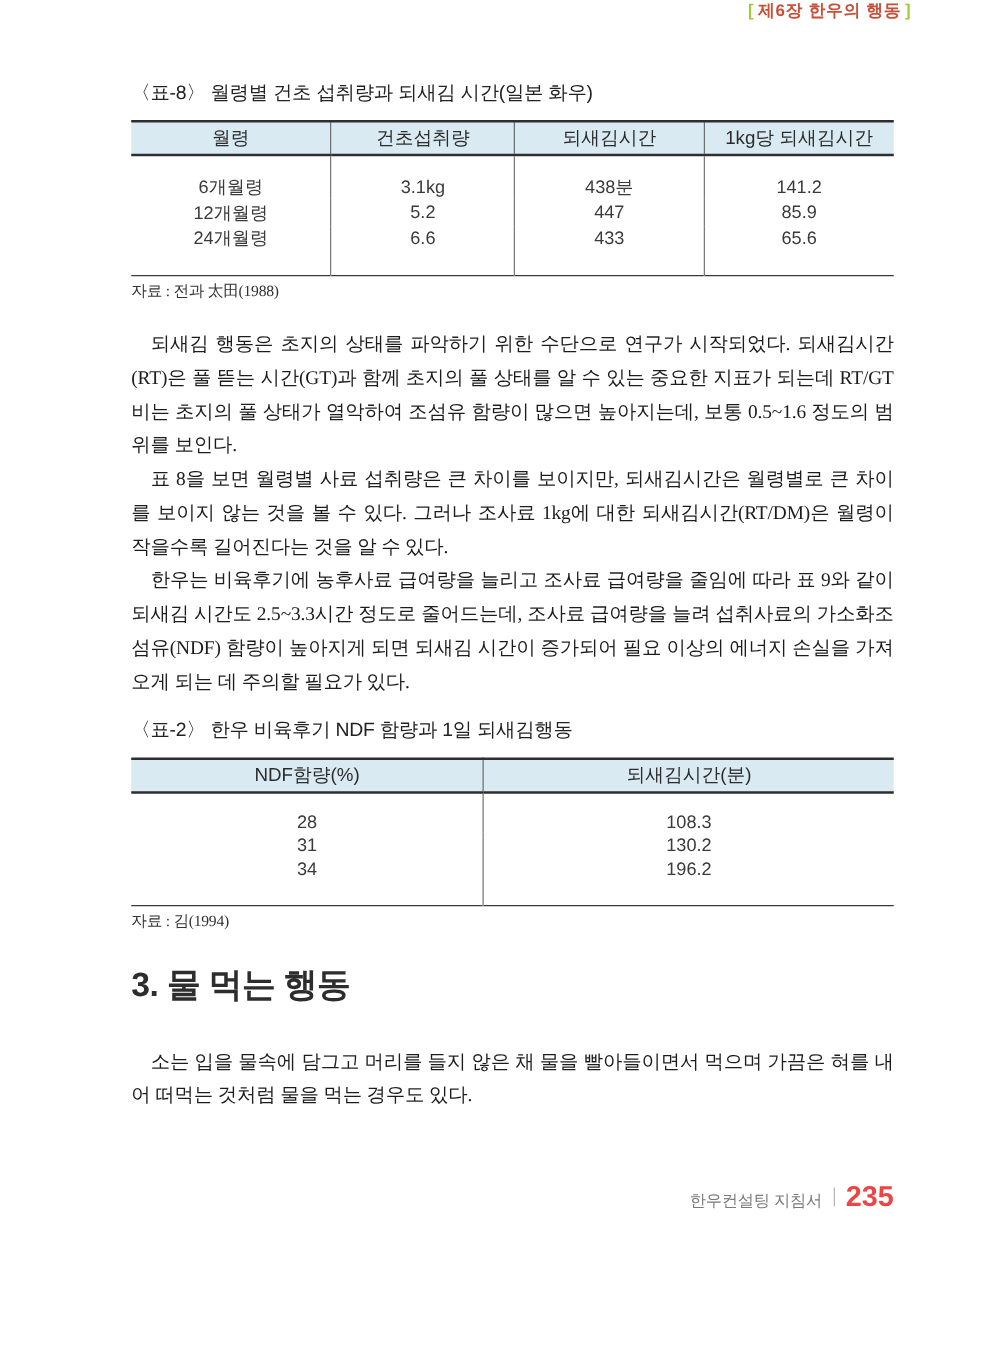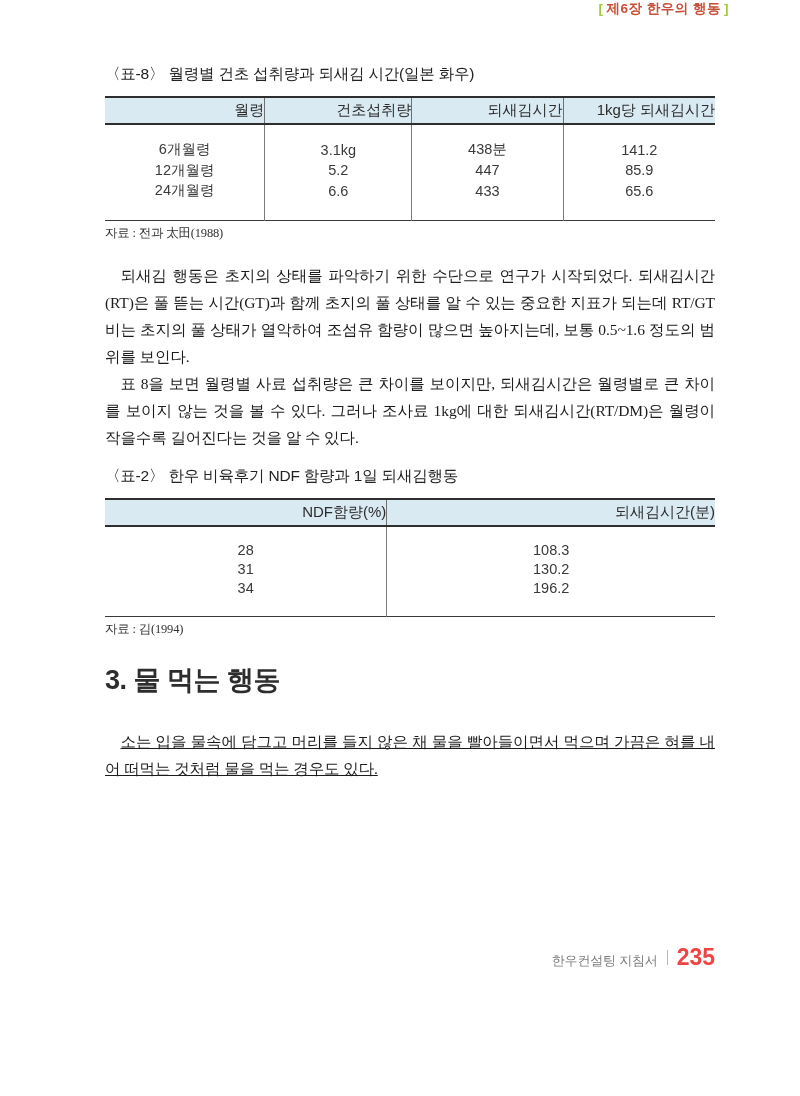--- a/index.html
+++ b/index.html
@@ -50,21 +50,21 @@
     font-family: "Liberation Sans", "DejaVu Sans", sans-serif;
     border-top: 2px solid #2e2e2e;
     border-bottom: 1px solid #3a3a3a;
   }
   table.data-table thead th {
     background: #d9eaf3;
     font-weight: normal;
     font-size: 15px;
     color: #2c2c2c;
     height: 27px;
-    text-align: right;
+    text-align: center;
     vertical-align: middle;
     border-bottom: 2px solid #2e2e2e;
     border-right: 1px solid #6f6f6f;
   }
   table.data-table thead th:last-child { border-right: none; }
   table.data-table tbody td {
     font-size: 14.5px;
     color: #3a3a3a;
     height: 22px;
     text-align: center;
@@ -95,21 +95,21 @@
 
   
   .section-heading {
     margin-top: 24px;
     font-family: "Liberation Sans", "DejaVu Sans", sans-serif;
     font-size: 27px;
     font-weight: bold;
     color: #2d2d2d;
     letter-spacing: -0.5px;
   }
-  .section-para { margin-top: 30px; text-decoration: underline; }
+  .section-para { margin-top: 30px; }
 
   
   .footer {
     position: absolute;
     top: 944px;
     right: 85px;
     display: flex;
     align-items: baseline;
     font-family: "Liberation Sans", "DejaVu Sans", sans-serif;
   }
@@ -169,20 +169,21 @@
           <td>65.6</td>
         </tr>
       </tbody>
     </table>
 
     <div class="table-source">자료 : 전과 太田(1988)</div>
 
     <div class="body-block">
       <p class="para">되새김 행동은 초지의 상태를 파악하기 위한 수단으로 연구가 시작되었다. 되새김시간(RT)은 풀 뜯는 시간(GT)과 함께 초지의 풀 상태를 알 수 있는 중요한 지표가 되는데 RT/GT비는 초지의 풀 상태가 열악하여 조섬유 함량이 많으면 높아지는데, 보통 0.5~1.6 정도의 범위를 보인다.</p>
       <p class="para">표 8을 보면 월령별 사료 섭취량은 큰 차이를 보이지만, 되새김시간은 월령별로 큰 차이를 보이지 않는 것을 볼 수 있다. 그러나 조사료 1kg에 대한 되새김시간(RT/DM)은 월령이 작을수록 길어진다는 것을 알 수 있다.</p>
+      <p class="para">한우는 비육후기에 농후사료 급여량을 늘리고 조사료 급여량을 줄임에 따라 표 9와 같이 되새김 시간도 2.5~3.3시간 정도로 줄어드는데, 조사료 급여량을 늘려 섭취사료의 가소화조섬유(NDF) 함량이 높아지게 되면 되새김 시간이 증가되어 필요 이상의 에너지 손실을 가져오게 되는 데 주의할 필요가 있다.</p>
     </div>
 
     <div class="table-caption caption-9">〈표-2〉 한우 비육후기 NDF 함량과 1일 되새김행동</div>
 
     <table class="data-table">
       <colgroup>
         <col style="width:46.2%">
           <col style="width:53.8%">
       </colgroup>
       <thead>

